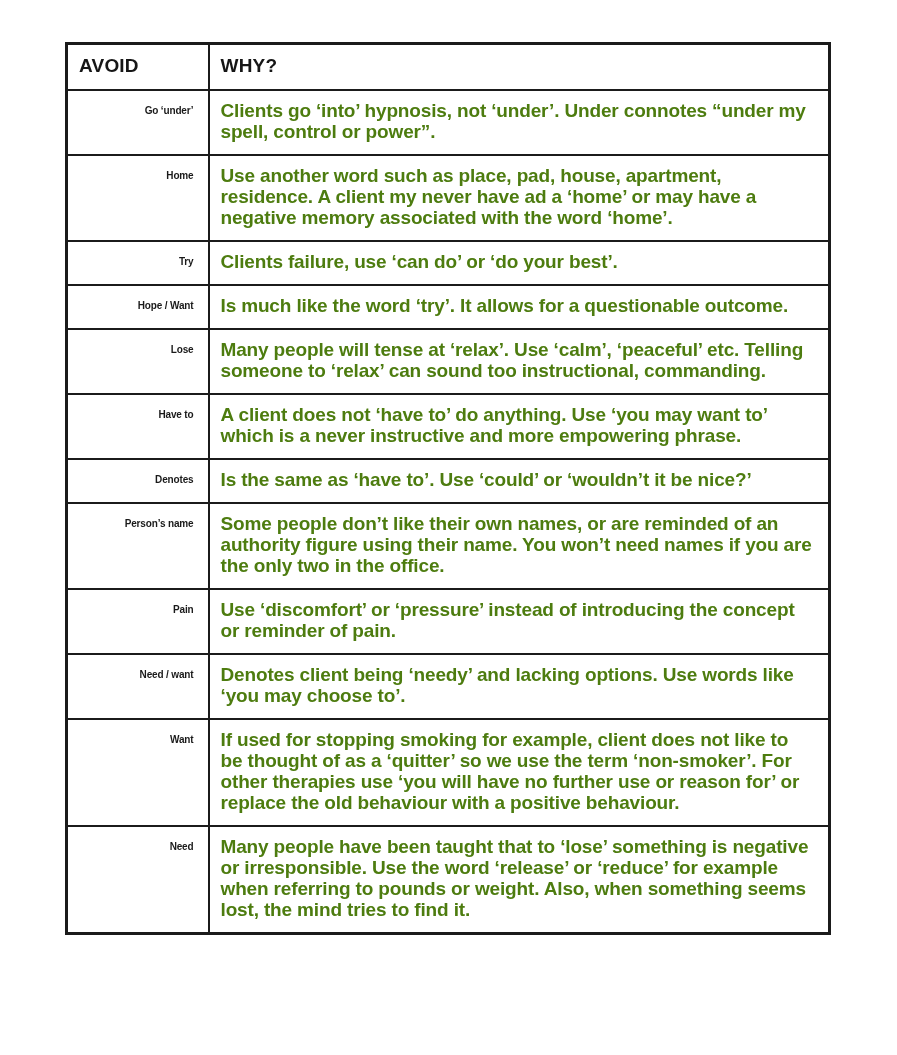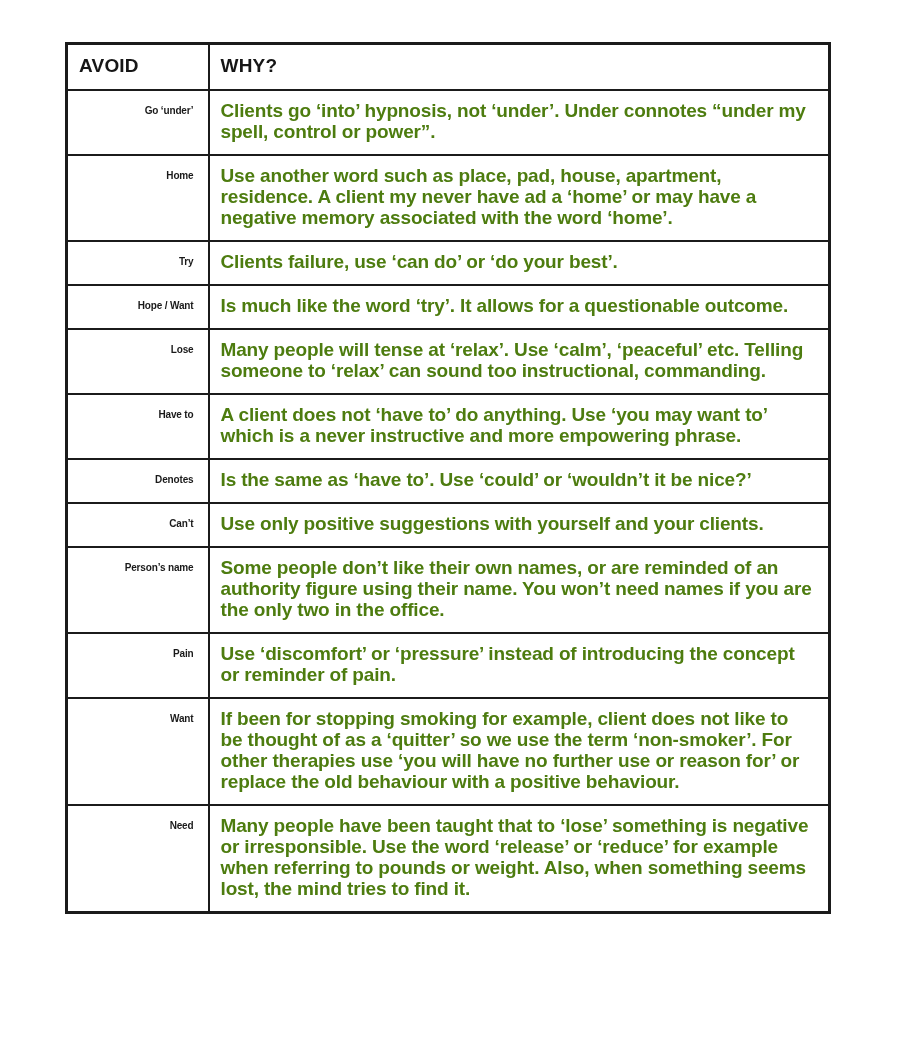--- a/index.html
+++ b/index.html
@@ -95,34 +95,34 @@
       </tr>
       <tr>
         <td class="term">Have to</td>
         <td class="why">A client does not ‘have to’ do anything. Use ‘you may want to’ which is a never instructive and more empowering phrase.</td>
       </tr>
       <tr>
         <td class="term">Denotes</td>
         <td class="why">Is the same as ‘have to’. Use ‘could’ or ‘wouldn’t it be nice?’</td>
       </tr>
       <tr>
-        <td class="term">Can’t</td>
-        <td class="why">Use only positive suggestions with yourself and your clients.</td>
-      </tr>
-      <tr>
         <td class="term">Person’s name</td>
         <td class="why">Some people don’t like their own names, or are reminded of an authority figure using their name. You won’t need names if you are the only two in the office.</td>
       </tr>
       <tr>
         <td class="term">Pain</td>
         <td class="why">Use ‘discomfort’ or ‘pressure’ instead of introducing the concept or reminder of pain.</td>
       </tr>
       <tr>
+        <td class="term">Need / want</td>
+        <td class="why">Denotes client being ‘needy’ and lacking options. Use words like ‘you may choose to’.</td>
+      </tr>
+      <tr>
         <td class="term">Want</td>
-        <td class="why">If been for stopping smoking for example, client does not like to be thought of as a ‘quitter’ so we use the term ‘non-smoker’. For other therapies use ‘you will have no further use or reason for’ or replace the old behaviour with a positive behaviour.</td>
+        <td class="why">If used for stopping smoking for example, client does not like to be thought of as a ‘quitter’ so we use the term ‘non-smoker’. For other therapies use ‘you will have no further use or reason for’ or replace the old behaviour with a positive behaviour.</td>
       </tr>
       <tr>
         <td class="term">Need</td>
         <td class="why">Many people have been taught that to ‘lose’ something is negative or irresponsible. Use the word ‘release’ or ‘reduce’ for example when referring to pounds or weight. Also, when something seems lost, the mind tries to find it.</td>
       </tr>
     </tbody>
   </table>
 </div>
 
 </body></html>

